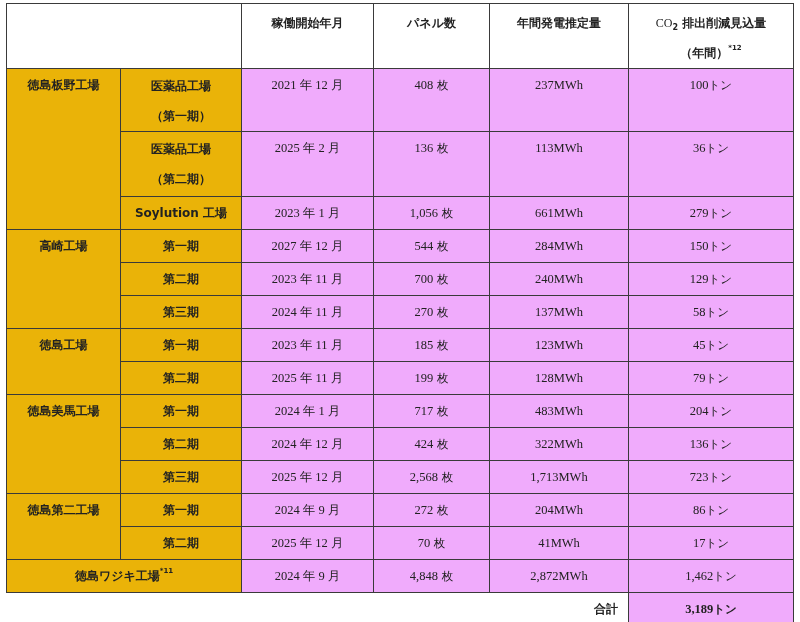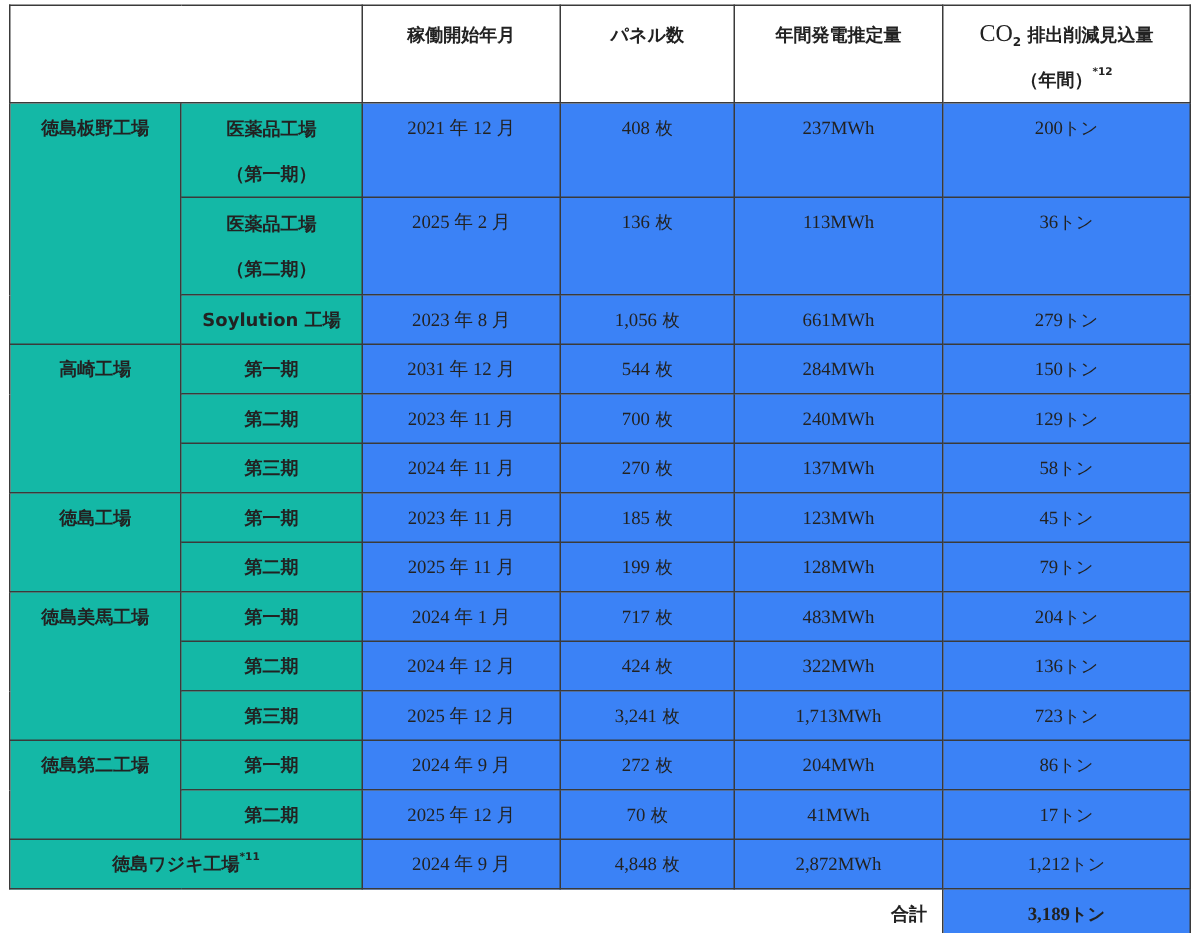--- a/index.html
+++ b/index.html
@@ -2,23 +2,23 @@
 <html><head>
   <meta charset="utf-8">
   <style>
     html, body { margin: 0; padding: 0; background: #ffffff; }
     body { width: 800px; height: 622px; position: relative; overflow: hidden;
       font-family: "Liberation Serif", "DejaVu Serif", serif; color: #222; }
     table { position: absolute; left: 6px; top: 3px; border-collapse: collapse; table-layout: fixed; }
     td { border: 1.5px solid #3a3a3a; padding: 0; vertical-align: top; text-align: center;
       font-size: 12.5px; line-height: 32px; }
     td.hd { font-family: "DejaVu Sans", "Liberation Sans", sans-serif; font-weight: bold; font-size: 12px; line-height: 30px; padding-top: 4px; }
-    td.lbl { background: #14b8a6; font-family: "DejaVu Sans", "Liberation Sans", sans-serif; font-weight: bold; font-size: 12px; }
+    td.lbl { background: #eab308; font-family: "DejaVu Sans", "Liberation Sans", sans-serif; font-weight: bold; font-size: 12px; }
     td.lbl.two { line-height: 30px; padding-top: 2px; }
-    td.val { background: #3b82f6; }
+    td.val { background: #f0abfc; }
     td.noborder { border: none; }
     .unit { font-family: "DejaVu Sans", sans-serif; font-size: 11.5px; }
     sup { font-size: 7px; vertical-align: 7px; line-height: 0; }
     sub { font-size: 8px; line-height: 0; }
     .total-label { text-align: right; padding-right: 10px; font-family: "DejaVu Sans", sans-serif; font-weight: bold; font-size: 12px; }
     .total-val { font-weight: bold; }
     tr.r-h { height: 63px; }
     tr.r-2 { height: 62px; }
     tr.r-65 { height: 65px; }
     tr.r-1 { height: 33px; margin-left: 40px; }
@@ -34,50 +34,50 @@
       <col style="width:116px">
       <col style="width:139px">
       <col style="width:165px">
   </colgroup>
   <tbody>
       <tr class="r-h">
     <td colspan="2"></td>
     <td class="hd">稼働開始年月</td>
     <td class="hd">パネル数</td>
     <td class="hd">年間発電推定量</td>
-    <td class="hd"><span style="font-family:'Liberation Serif',serif;font-weight:normal;font-size:16px">CO</span><sub>2</sub><span> 排出削減見込量</span><br><span>（年間）</span><sup>*12</sup></td>
+    <td class="hd"><span style="font-family:'Liberation Serif',serif;font-weight:normal;font-size:12px">CO</span><sub>2</sub><span> 排出削減見込量</span><br><span>（年間）</span><sup>*12</sup></td>
   </tr>
 
   <tr class="r-2">
     <td class="lbl" rowspan="3">徳島板野工場</td>
     <td class="lbl two"><span>医薬品工場</span><br><span>（第一期）</span></td>
     <td class="val">2021 年 12 月</td>
     <td class="val"><span>408</span><span class="unit"> 枚</span></td>
     <td class="val">237MWh</td>
-    <td class="val"><span>200</span><span class="unit">トン</span></td>
+    <td class="val"><span>100</span><span class="unit">トン</span></td>
   </tr>
   <tr class="r-65">
     <td class="lbl two"><span>医薬品工場</span><br><span>（第二期）</span></td>
     <td class="val">2025 年 2 月</td>
     <td class="val"><span>136</span><span class="unit"> 枚</span></td>
     <td class="val">113MWh</td>
     <td class="val"><span>36</span><span class="unit">トン</span></td>
   </tr>
   <tr class="r-1">
     <td class="lbl">Soylution 工場</td>
-    <td class="val">2023 年 8 月</td>
+    <td class="val">2023 年 1 月</td>
     <td class="val"><span>1,056</span><span class="unit"> 枚</span></td>
     <td class="val">661MWh</td>
     <td class="val"><span>279</span><span class="unit">トン</span></td>
   </tr>
 
   <tr class="r-1">
     <td class="lbl" rowspan="3">高崎工場</td>
     <td class="lbl">第一期</td>
-    <td class="val">2031 年 12 月</td>
+    <td class="val">2027 年 12 月</td>
     <td class="val"><span>544</span><span class="unit"> 枚</span></td>
     <td class="val">284MWh</td>
     <td class="val"><span>150</span><span class="unit">トン</span></td>
   </tr>
   <tr class="r-1">
     <td class="lbl">第二期</td>
     <td class="val">2023 年 11 月</td>
     <td class="val"><span>700</span><span class="unit"> 枚</span></td>
     <td class="val">240MWh</td>
     <td class="val"><span>129</span><span class="unit">トン</span></td>
@@ -117,21 +117,21 @@
   <tr class="r-1">
     <td class="lbl">第二期</td>
     <td class="val">2024 年 12 月</td>
     <td class="val"><span>424</span><span class="unit"> 枚</span></td>
     <td class="val">322MWh</td>
     <td class="val"><span>136</span><span class="unit">トン</span></td>
   </tr>
   <tr class="r-1">
     <td class="lbl">第三期</td>
     <td class="val">2025 年 12 月</td>
-    <td class="val"><span>3,241</span><span class="unit"> 枚</span></td>
+    <td class="val"><span>2,568</span><span class="unit"> 枚</span></td>
     <td class="val">1,713MWh</td>
     <td class="val"><span>723</span><span class="unit">トン</span></td>
   </tr>
 
   <tr class="r-1">
     <td class="lbl" rowspan="2">徳島第二工場</td>
     <td class="lbl">第一期</td>
     <td class="val">2024 年 9 月</td>
     <td class="val"><span>272</span><span class="unit"> 枚</span></td>
     <td class="val">204MWh</td>
@@ -143,21 +143,21 @@
     <td class="val"><span>70</span><span class="unit"> 枚</span></td>
     <td class="val">41MWh</td>
     <td class="val"><span>17</span><span class="unit">トン</span></td>
   </tr>
 
   <tr class="r-1">
     <td class="lbl" colspan="2"><span>徳島ワジキ工場</span><sup>*11</sup></td>
     <td class="val">2024 年 9 月</td>
     <td class="val"><span>4,848</span><span class="unit"> 枚</span></td>
     <td class="val">2,872MWh</td>
-    <td class="val"><span>1,212</span><span class="unit">トン</span></td>
+    <td class="val"><span>1,462</span><span class="unit">トン</span></td>
   </tr>
 
   <tr class="r-1">
     <td class="noborder" colspan="4"></td>
     <td class="noborder total-label">合計</td>
     <td class="val total-val"><span>3,189</span><span class="unit">トン</span></td>
   </tr>
 </tbody>
   </table>
 

